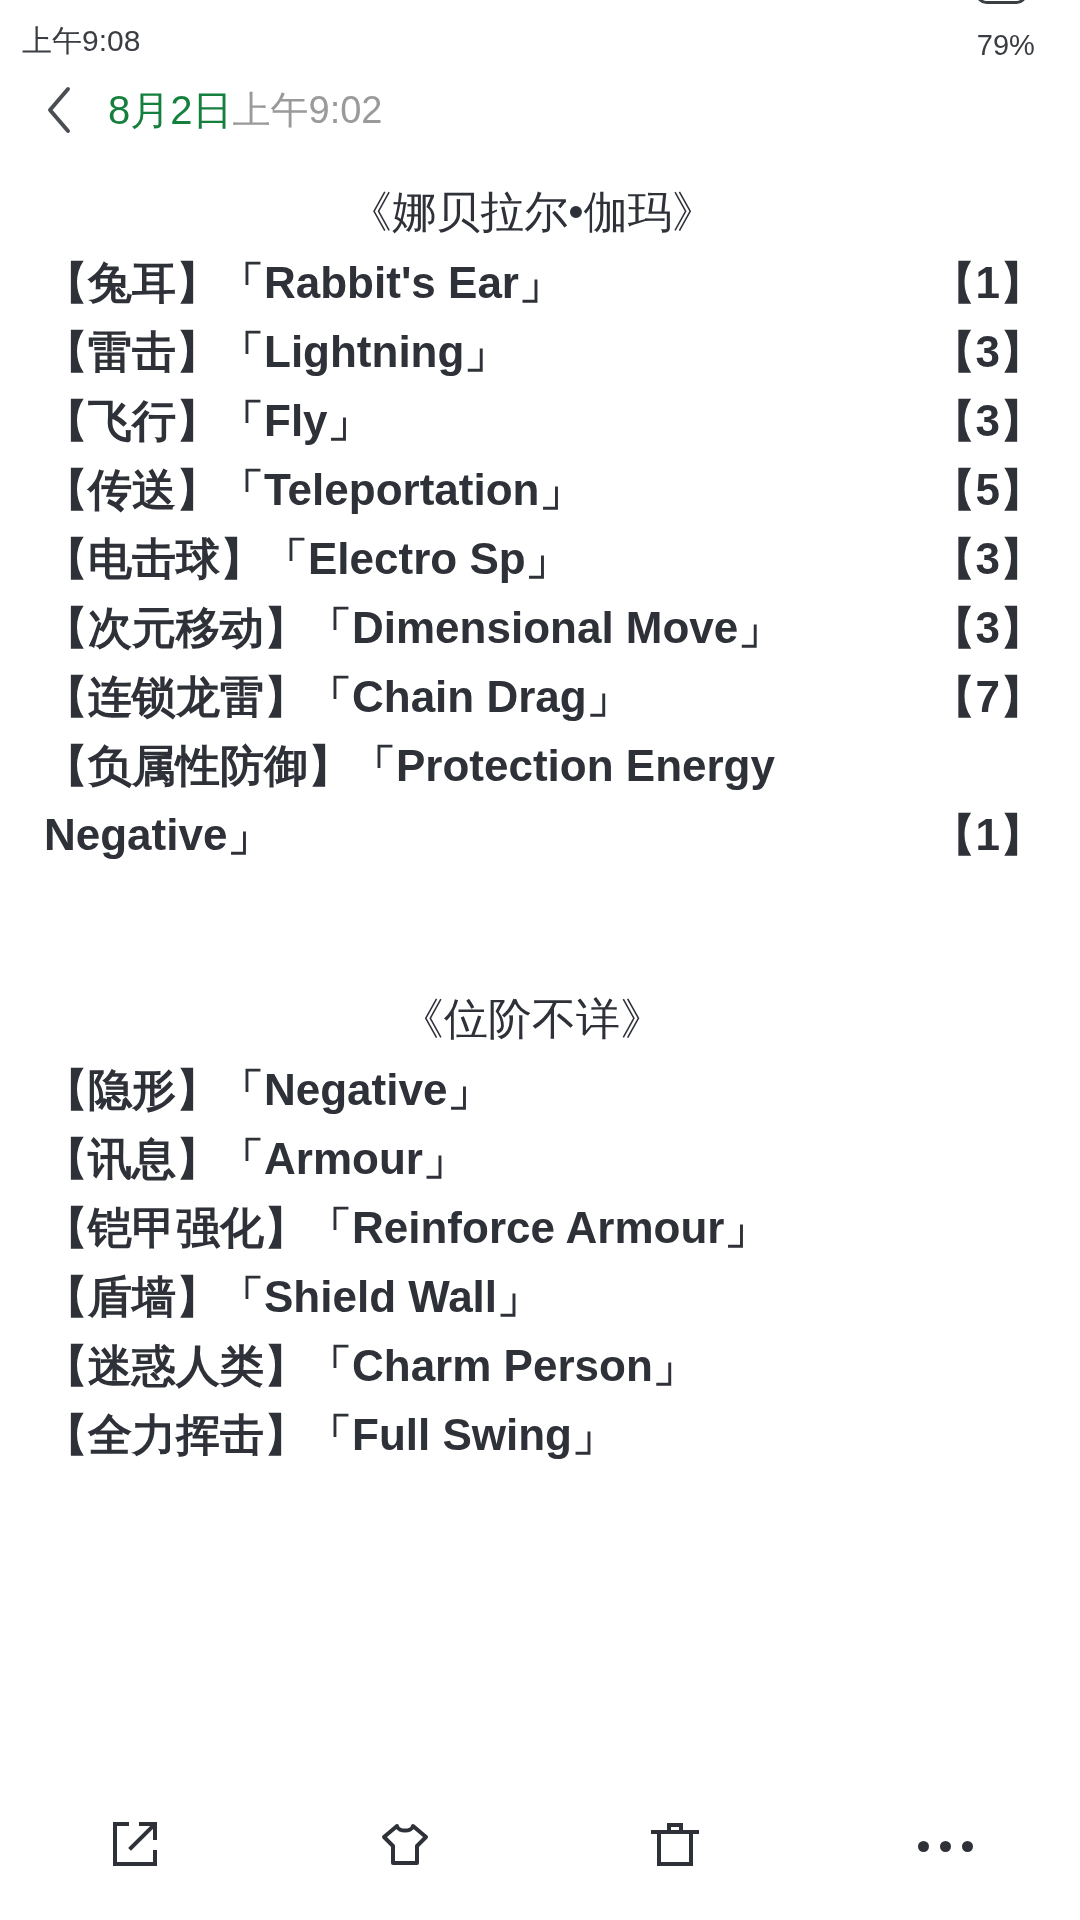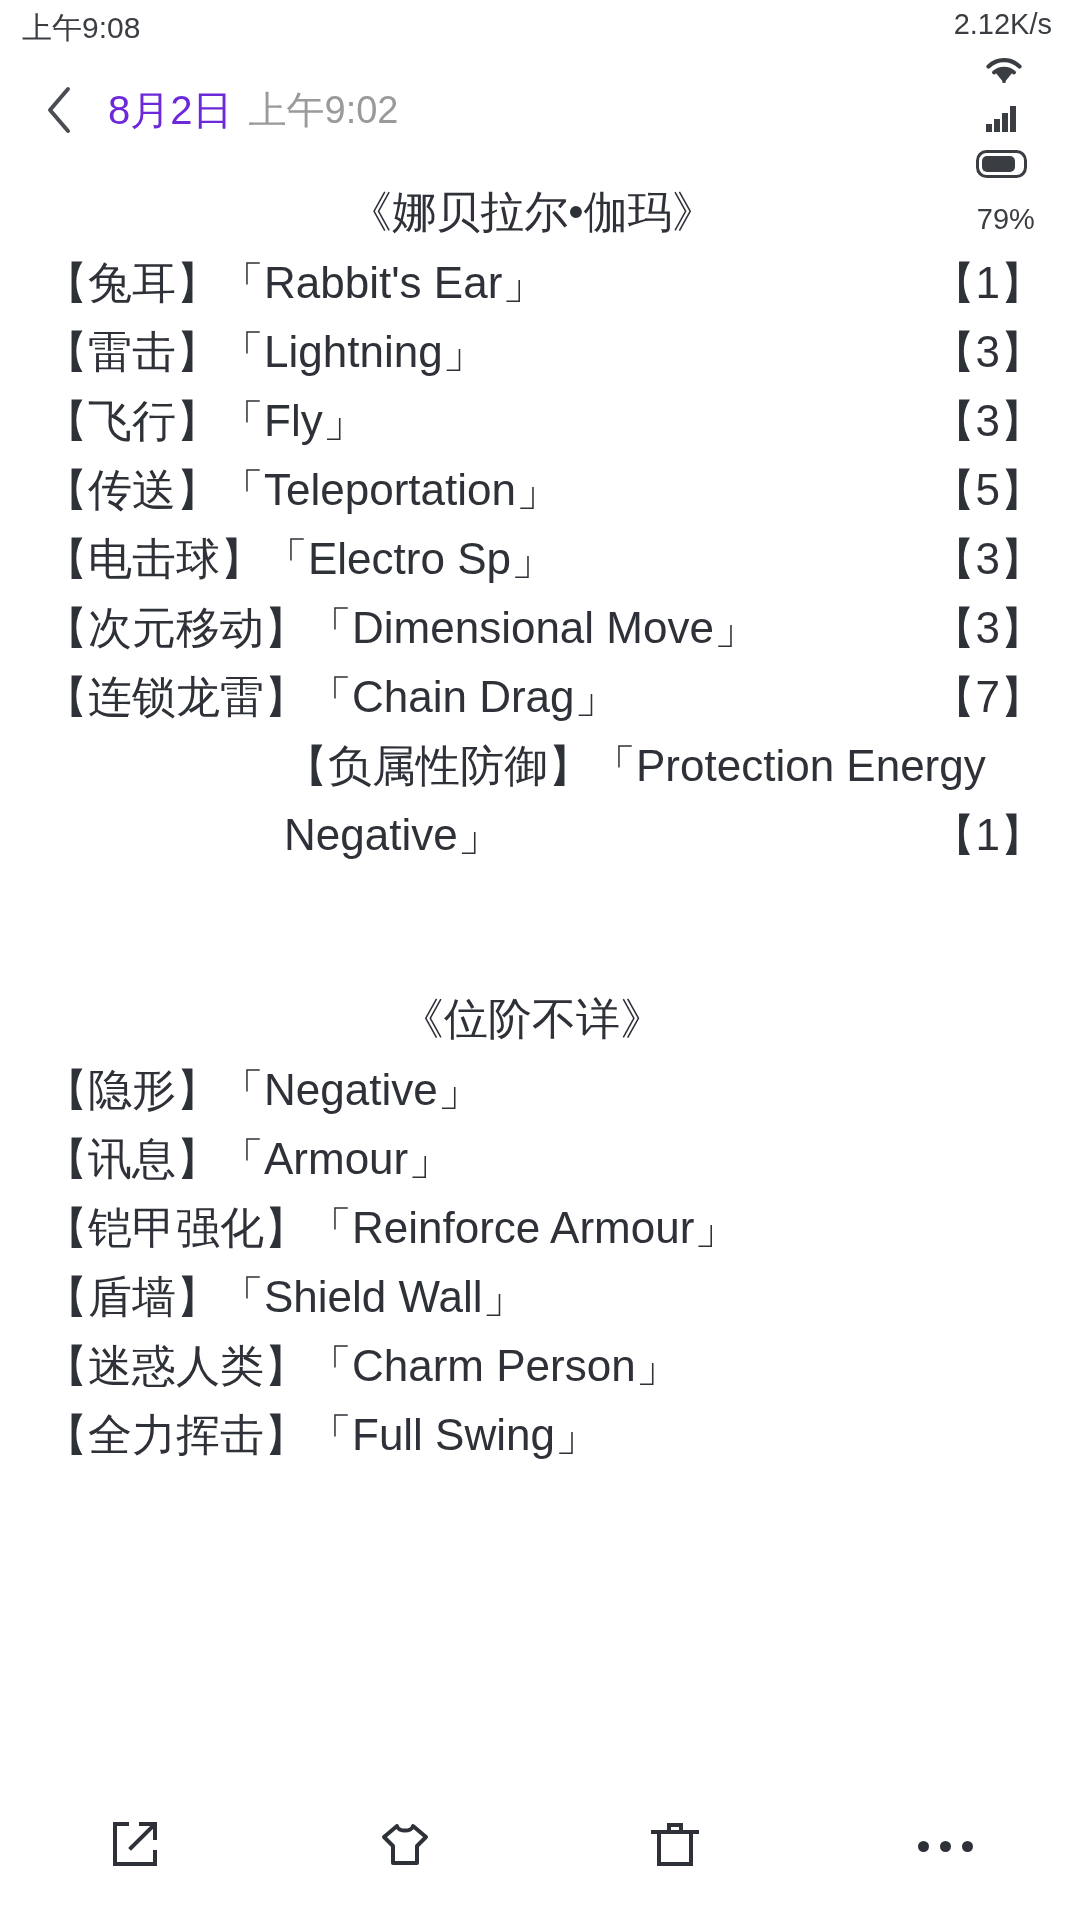--- a/index.html
+++ b/index.html
@@ -13,23 +13,23 @@
     overflow: hidden;
     font-family: "Liberation Sans", "DejaVu Sans", sans-serif;
     color: #2e3138;
     -webkit-font-smoothing: antialiased;
   }
 
   
   .statusbar {
     height: 62px;
     display: flex;
-    align-items: flex-start;
+    align-items: flex-end;
     justify-content: space-between;
-    padding: 8px 26px 0 22px;
+    padding: 16px 26px 0 22px;
     box-sizing: border-box;
   }
   .status-left {
     font-size: 30px;
     color: #3a3d42;
     letter-spacing: 0px;
     white-space: nowrap;
   }
   .status-right {
     display: flex;
@@ -63,23 +63,22 @@
     width: 44px;
     height: 50px;
     display: flex;
     align-items: center;
     justify-content: center;
     margin-right: 26px;
     flex: none;
   }
   .header-date {
     font-size: 40px;
-    color: #6d28d9;
+    color: #15803d;
     letter-spacing: 0px;
-    margin-right: 16px;
   }
   .header-time {
     font-size: 38px;
     color: #9a9a9a;
     letter-spacing: 0px;
   }
 
   
   .note {
     padding: 0 26px 0 10px;
@@ -90,26 +89,27 @@
     text-align: center;
     font-size: 44px;
     line-height: 72px;
     color: #2e3138;
     margin: 0;
     padding-top: 18px;
   }
   .row {
     display: flex;
     align-items: flex-start;
-    justify-content: flex-end;
+    justify-content: space-between;
     font-size: 44px;
     line-height: 69px;
     color: #2e3138;
     padding-left: 34px;
     padding-right: 10px;
+    font-weight: bold;
   }
   .row .label {
     flex: 1 1 auto;
     min-width: 0;
     white-space: pre-wrap;
   }
   .row .level {
     flex: none;
     text-align: right;
     padding-left: 18px;

